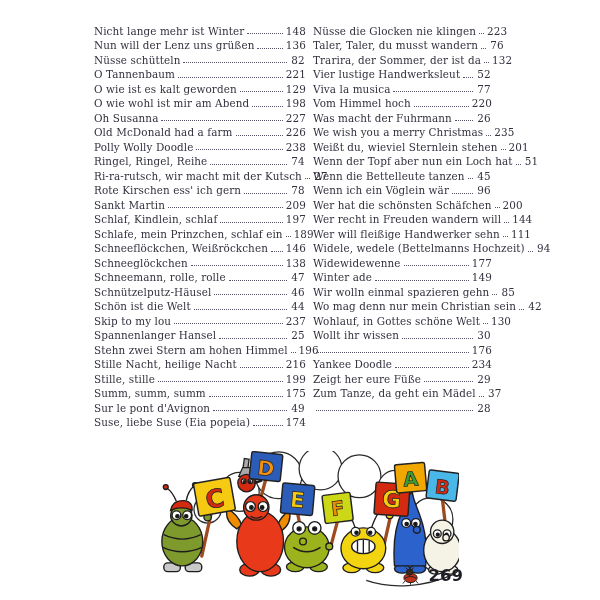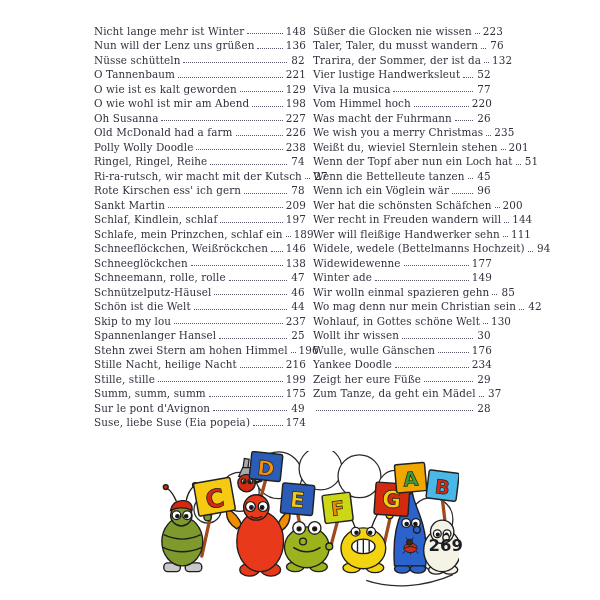--- a/index.html
+++ b/index.html
@@ -24,21 +24,21 @@
   .dots{
     flex:1 1 auto;min-width:5px;
     border-bottom:1.6px dotted #55556a;
     margin:0 3px 3.5px 3px;
   }
   .num{min-width:16px;text-align:center;line-height:13px;}
   .illustration{
     position:absolute;left:147px;top:451px;width:312px;height:146px;
   }
   .footer{
-    position:absolute;top:536px;right:137px;
+    position:absolute;top:566px;right:137px;
     display:flex;align-items:center;gap:9px;
   }
   .page-number{
     font-size:16.5px;font-weight:bold;color:#1d1d26;
     font-family:"DejaVu Sans","Liberation Sans",sans-serif;
   }
 </style>
 </head>
 <body>
 
@@ -180,21 +180,21 @@
     <span class="num">49</span>
   </div>
       <div class="row">
     <span class="title">Suse, liebe Suse (Eia popeia)</span>
     <span class="dots"></span>
     <span class="num">174</span>
   </div>
     </div>
   <div class="col col-right" id="col-right">
       <div class="row">
-    <span class="title">Süßer die Glocken nie wissen</span>
+    <span class="title">Nüsse die Glocken nie klingen</span>
     <span class="dots"></span>
     <span class="num">223</span>
   </div>
       <div class="row">
     <span class="title">Taler, Taler, du musst wandern</span>
     <span class="dots"></span>
     <span class="num">76</span>
   </div>
       <div class="row">
     <span class="title">Trarira, der Sommer, der ist da</span>
@@ -290,21 +290,20 @@
     <span class="title">Wohlauf, in Gottes schöne Welt</span>
     <span class="dots"></span>
     <span class="num">130</span>
   </div>
       <div class="row">
     <span class="title">Wollt ihr wissen</span>
     <span class="dots"></span>
     <span class="num">30</span>
   </div>
       <div class="row">
-    <span class="title">Wulle, wulle Gänschen</span>
     <span class="dots"></span>
     <span class="num">176</span>
   </div>
       <div class="row">
     <span class="title">Yankee Doodle</span>
     <span class="dots"></span>
     <span class="num">234</span>
   </div>
       <div class="row">
     <span class="title">Zeigt her eure Füße</span>

